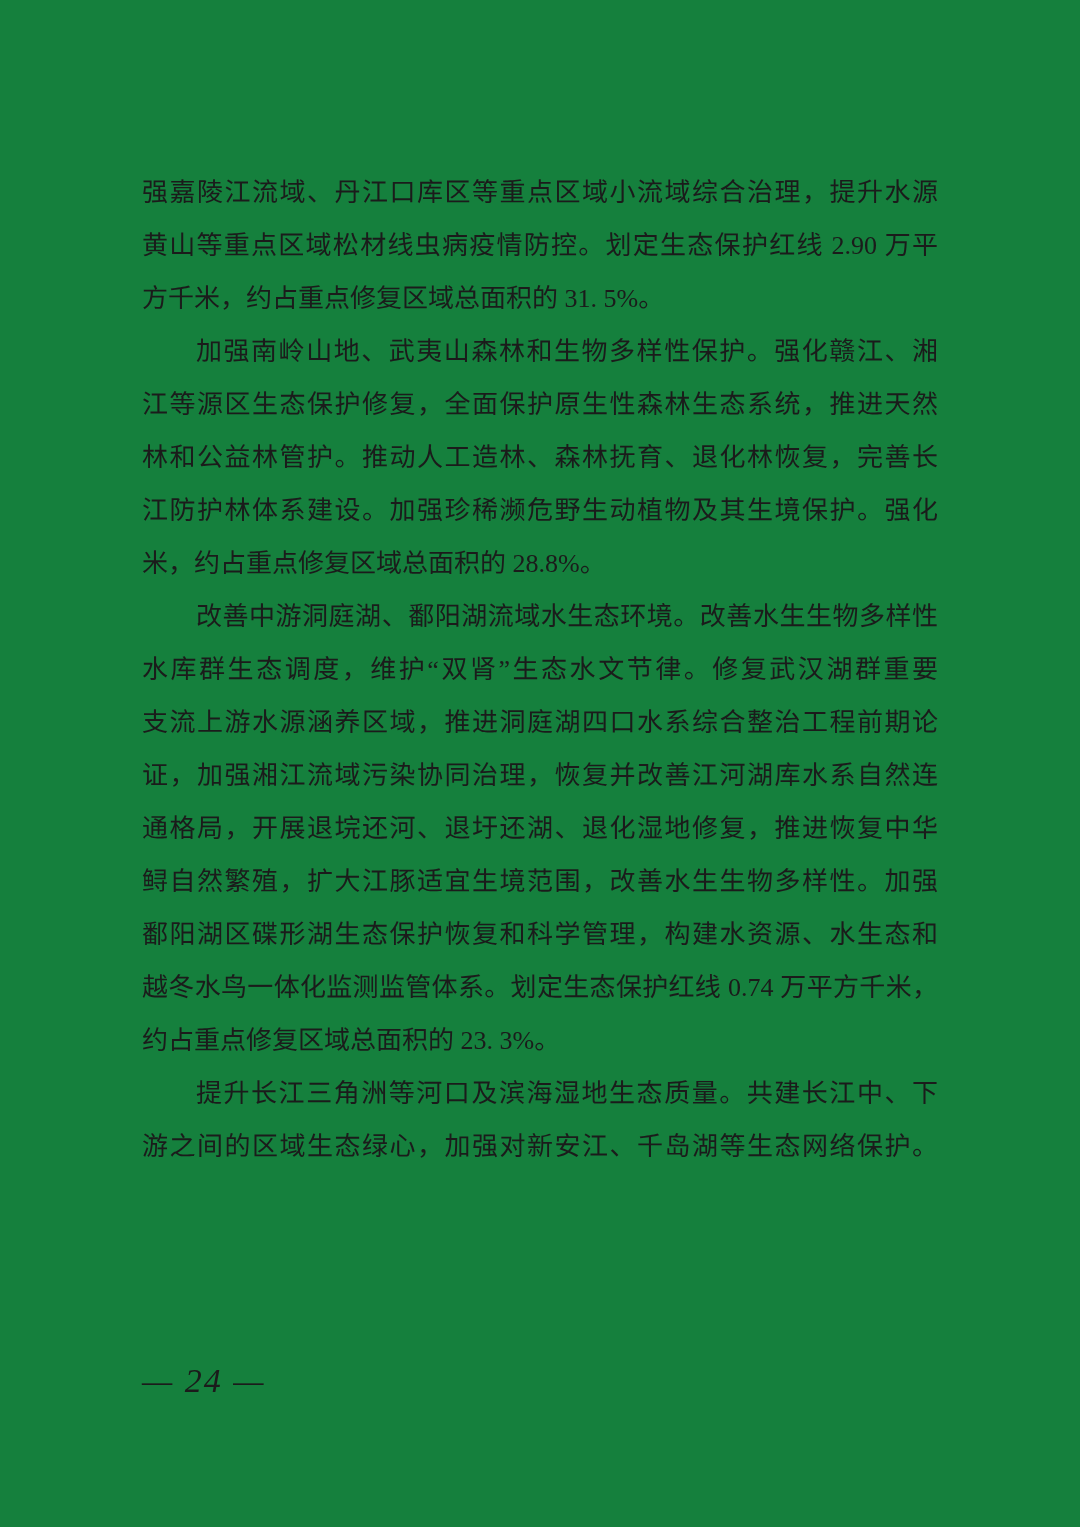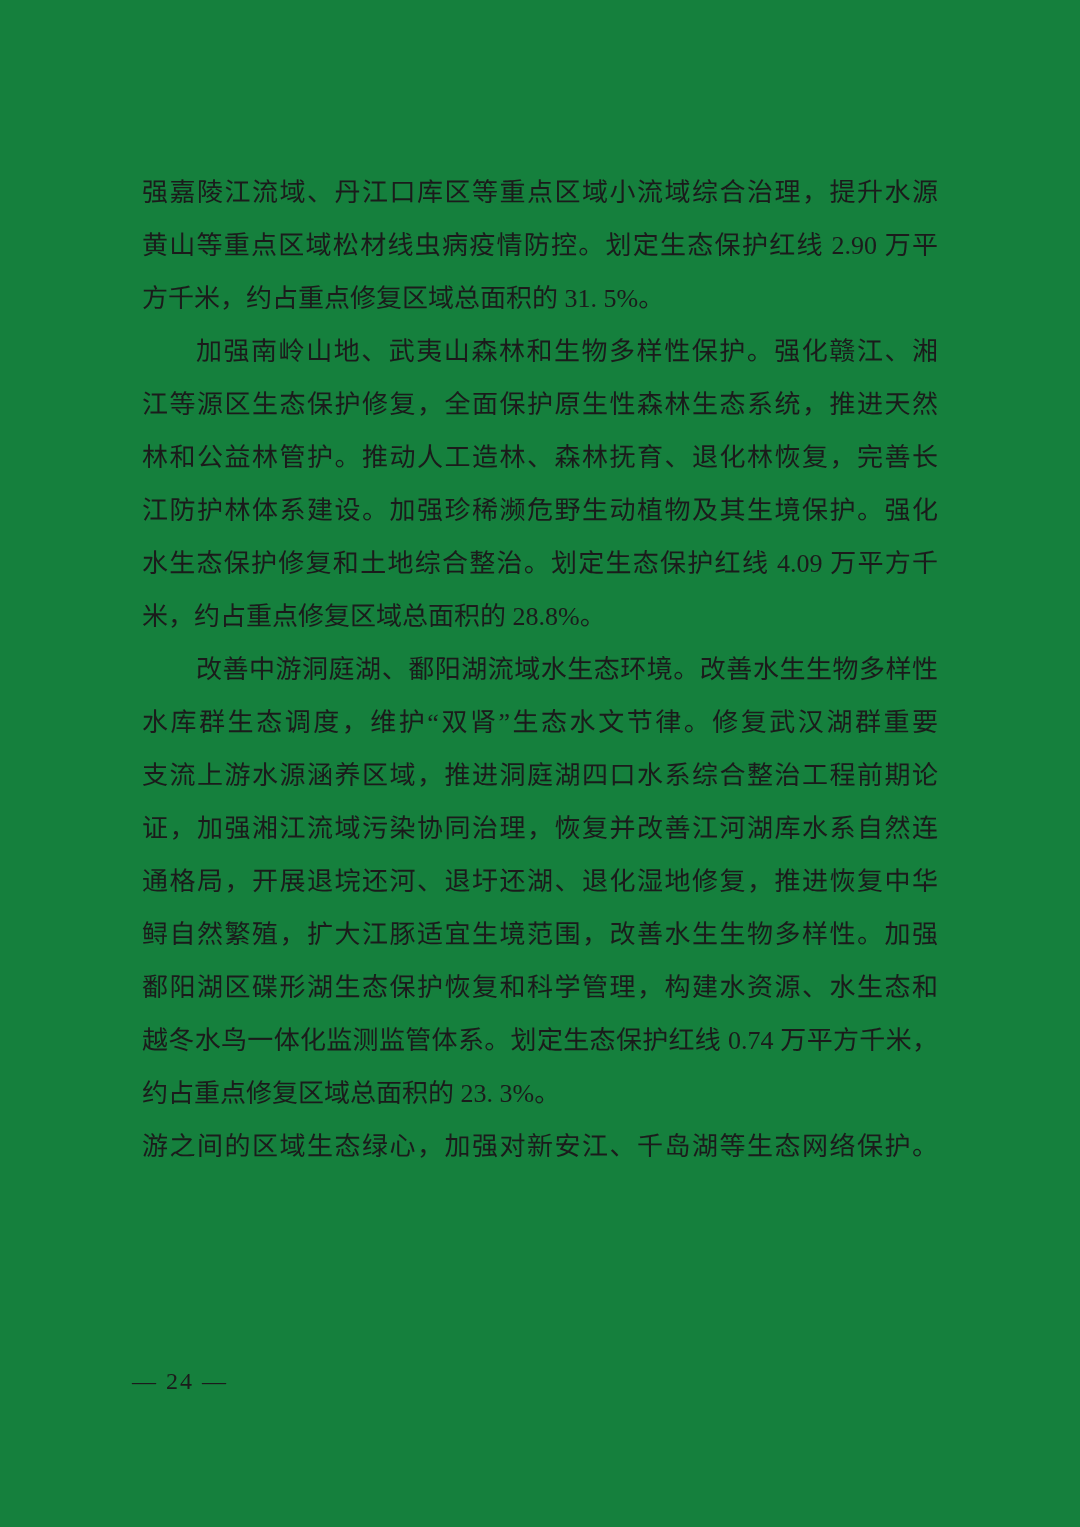--- a/index.html
+++ b/index.html
@@ -36,63 +36,64 @@
   }
   .line.indent {
     text-indent: 54px;
   }
   .line.short {
     text-align: right;
     text-align-last: left;
   }
   .footer-pagenum {
     position: absolute;
-    left: 132px;
+    left: 142px;
     top: 1366px;
-    font-size: 24px;
+    font-size: 34px;
     line-height: 30px;
     color: #1b1b1b;
     letter-spacing: 2px;
+    font-style: italic;
   }
 </style>
 </head>
 <body>
 
 <div class="page">
 
   <div class="text-block">
 
     <div class="para">
       <div class="line">强嘉陵江流域、丹江口库区等重点区域小流域综合治理，提升水源</div>
       <div class="line">黄山等重点区域松材线虫病疫情防控。划定生态保护红线 2.90 万平</div>
       <div class="line short">方千米，约占重点修复区域总面积的 31. 5%。</div>
     </div>
 
     <div class="para">
       <div class="line indent">加强南岭山地、武夷山森林和生物多样性保护。强化赣江、湘</div>
       <div class="line">江等源区生态保护修复，全面保护原生性森林生态系统，推进天然</div>
       <div class="line">林和公益林管护。推动人工造林、森林抚育、退化林恢复，完善长</div>
       <div class="line">江防护林体系建设。加强珍稀濒危野生动植物及其生境保护。强化</div>
-      <div class="line">水生态保护修复和土地综合整治。划定生态保护红线 4.09 万平方千</div>
       <div class="line short">米，约占重点修复区域总面积的 28.8%。</div>
     </div>
 
     <div class="para">
       <div class="line indent">改善中游洞庭湖、鄱阳湖流域水生态环境。改善水生生物多样性</div>
       <div class="line">水库群生态调度，维护“双肾”生态水文节律。修复武汉湖群重要</div>
       <div class="line">支流上游水源涵养区域，推进洞庭湖四口水系综合整治工程前期论</div>
       <div class="line">证，加强湘江流域污染协同治理，恢复并改善江河湖库水系自然连</div>
       <div class="line">通格局，开展退垸还河、退圩还湖、退化湿地修复，推进恢复中华</div>
       <div class="line">鲟自然繁殖，扩大江豚适宜生境范围，改善水生生物多样性。加强</div>
       <div class="line">鄱阳湖区碟形湖生态保护恢复和科学管理，构建水资源、水生态和</div>
       <div class="line">越冬水鸟一体化监测监管体系。划定生态保护红线 0.74 万平方千米，</div>
       <div class="line short">约占重点修复区域总面积的 23. 3%。</div>
     </div>
 
     <div class="para">
+      <div class="line indent">提升长江三角洲等河口及滨海湿地生态质量。共建长江中、下</div>
       <div class="line">游之间的区域生态绿心，加强对新安江、千岛湖等生态网络保护。</div>
     </div>
 
   </div>
 
   <div class="footer-pagenum">— 24 —</div>
 
 </div>
 
 </body></html>

